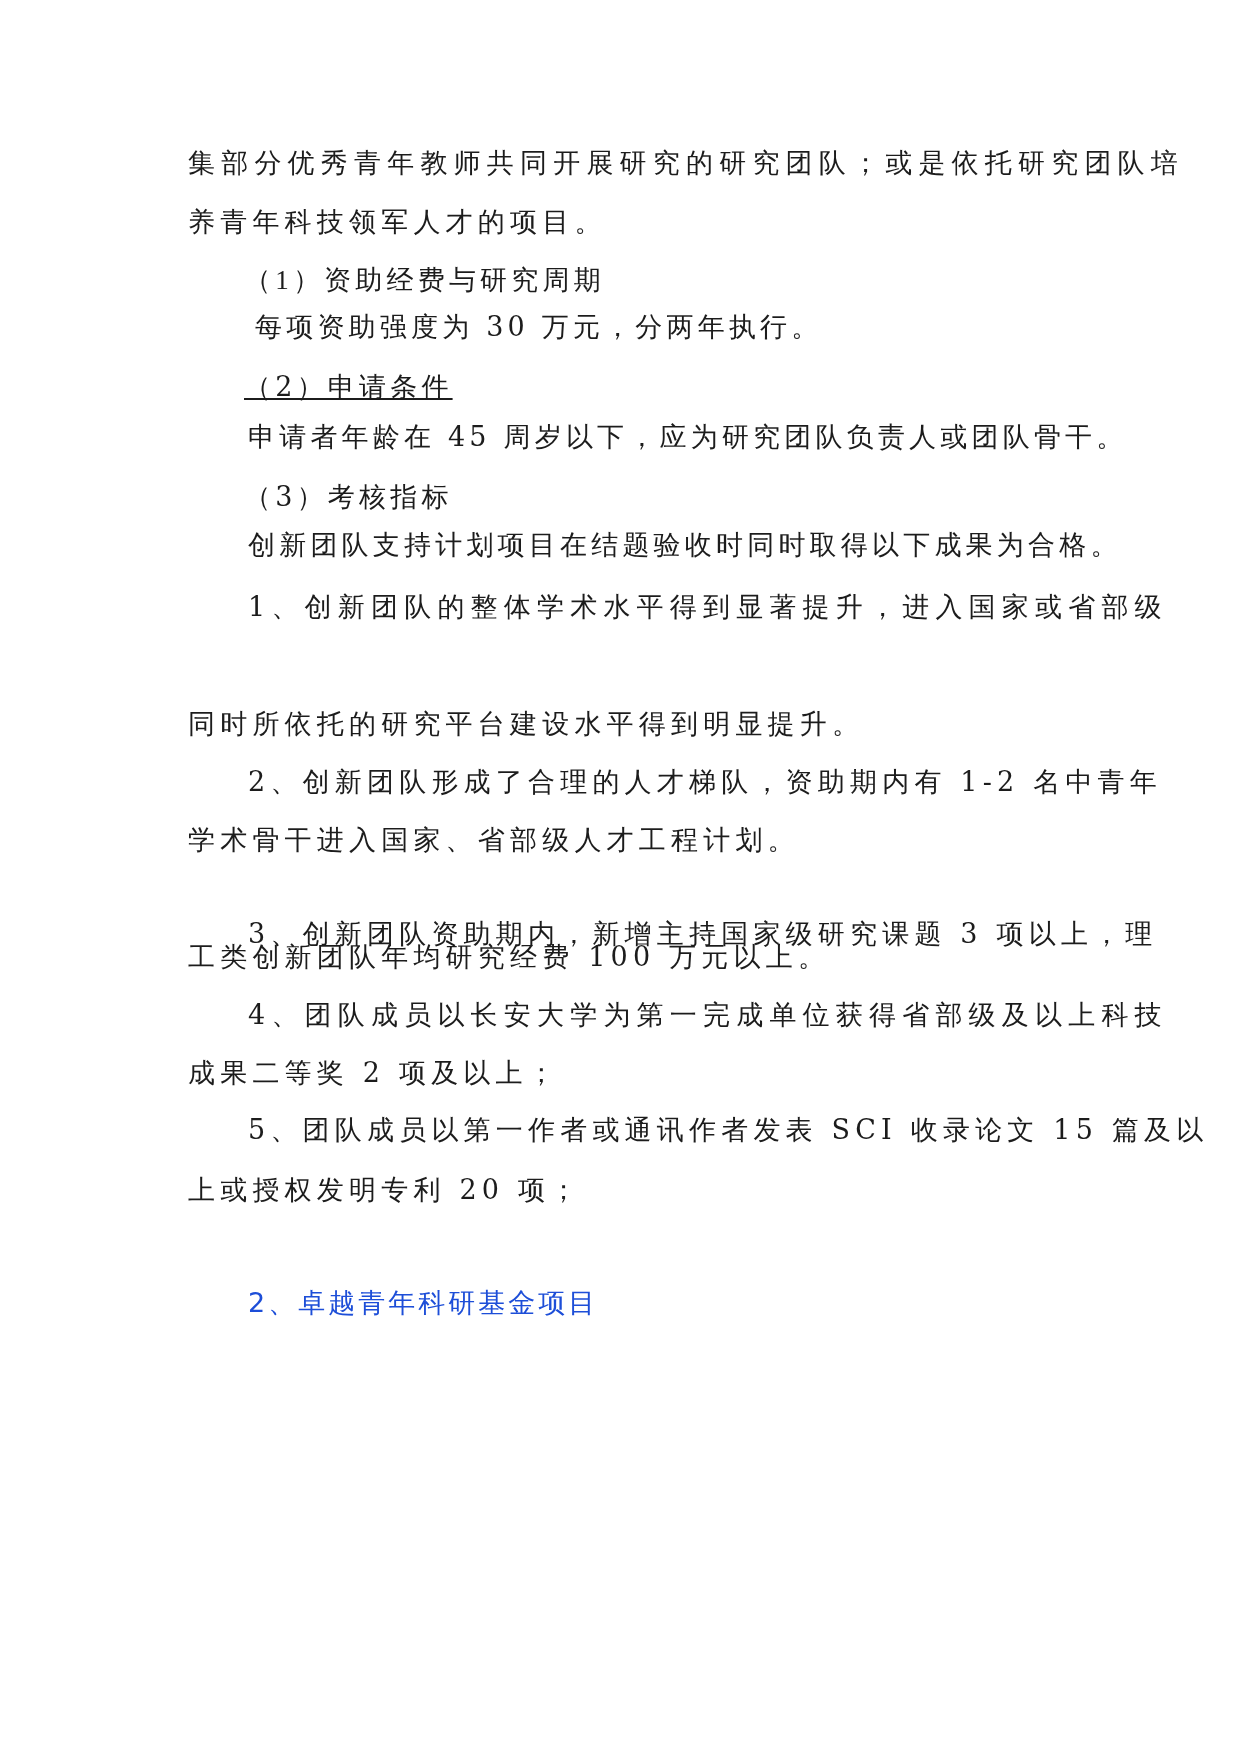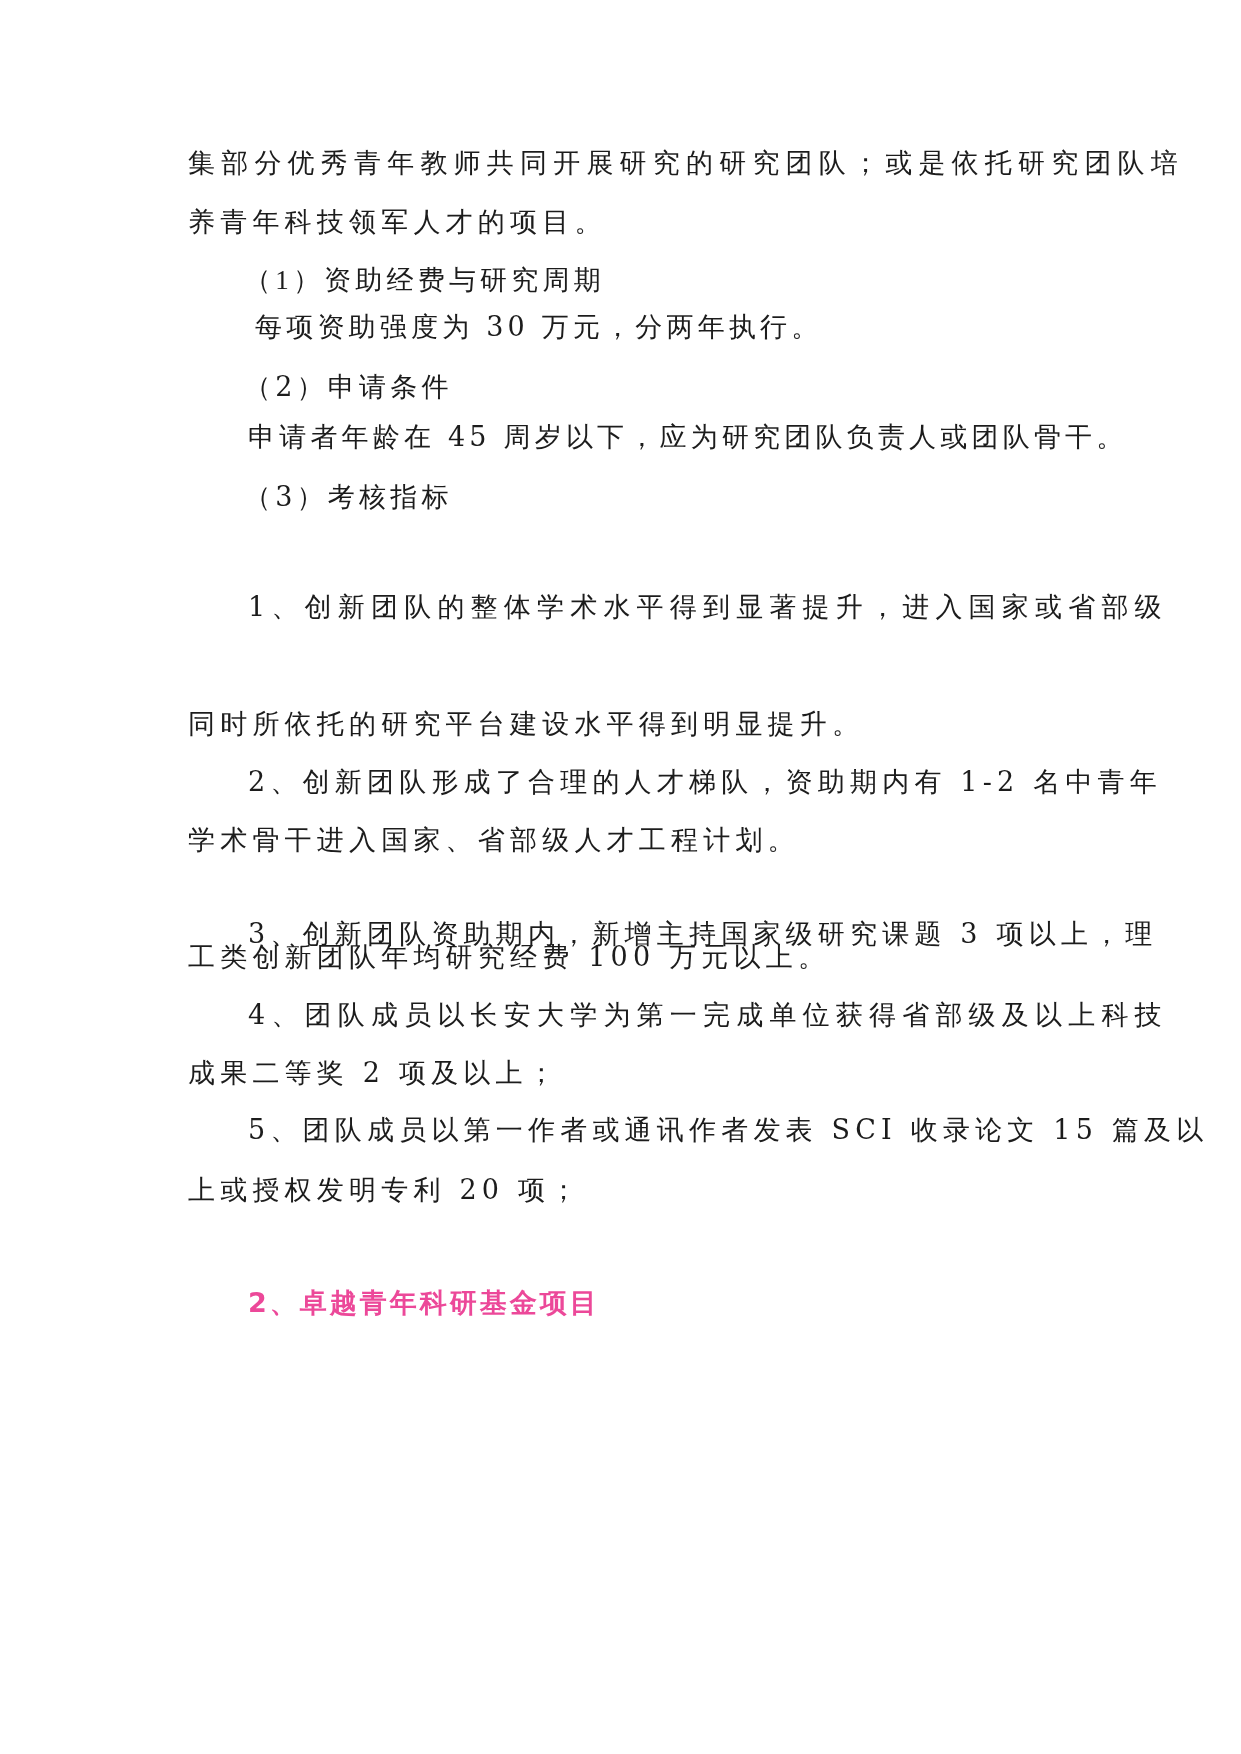--- a/index.html
+++ b/index.html
@@ -29,41 +29,42 @@
       letter-spacing: 5.2px;
       color: #1c1c1c;
     }
     .justify {
       letter-spacing: 6.2px;
     }
     .tight {
       letter-spacing: 4.2px;
     }
     .bold {
-      font-weight: bold;
+      font-weight: normal;
       font-family: "DejaVu Sans", "Liberation Sans", sans-serif;
       letter-spacing: 3px;
-      color: #ec4899;
+      color: #1d4ed8;
     }
   </style>
 </head>
 <body>
 
 <div class="page">
 
   <div class="line justify" style="left:188px; top:146px;">集部分优秀青年教师共同开展研究的研究团队；或是依托研究团队培</div>
   <div class="line" style="left:188px; top:205px;">养青年科技领军人才的项目。</div>
 
   <div class="line tight" style="left:244px; top:263px;font-family:Liberation Serif, serif;">（1）资助经费与研究周期</div>
   <div class="line tight" style="left:248px; top:310px;margin-left:7px;">每项资助强度为 30 万元，分两年执行。</div>
 
-  <div class="line tight" style="left:244px; top:370px;">（2）申请条件</div>
+  <div class="line tight" style="left:244px; top:370px;text-decoration:underline;">（2）申请条件</div>
   <div class="line tight" style="left:248px; top:420px;">申请者年龄在 45 周岁以下，应为研究团队负责人或团队骨干。</div>
 
   <div class="line tight" style="left:244px; top:480px;">（3）考核指标</div>
+  <div class="line tight" style="left:248px; top:528px;">创新团队支持计划项目在结题验收时同时取得以下成果为合格。</div>
 
   <div class="line justify" style="left:248px; top:590px;">1、创新团队的整体学术水平得到显著提升，进入国家或省部级</div>
   <div class="line" style="left:188px; top:707px;">同时所依托的研究平台建设水平得到明显提升。</div>
 
   <div class="line" style="left:248px; top:765px;">2、创新团队形成了合理的人才梯队，资助期内有 1-2 名中青年</div>
   <div class="line" style="left:188px; top:823px;">学术骨干进入国家、省部级人才工程计划。</div>
 
   <div class="line" style="left:248px; top:881px;margin-top:36px;">3、创新团队资助期内，新增主持国家级研究课题 3 项以上，理</div>
   <div class="line" style="left:188px; top:940px;">工类创新团队年均研究经费 100 万元以上。</div>
 

